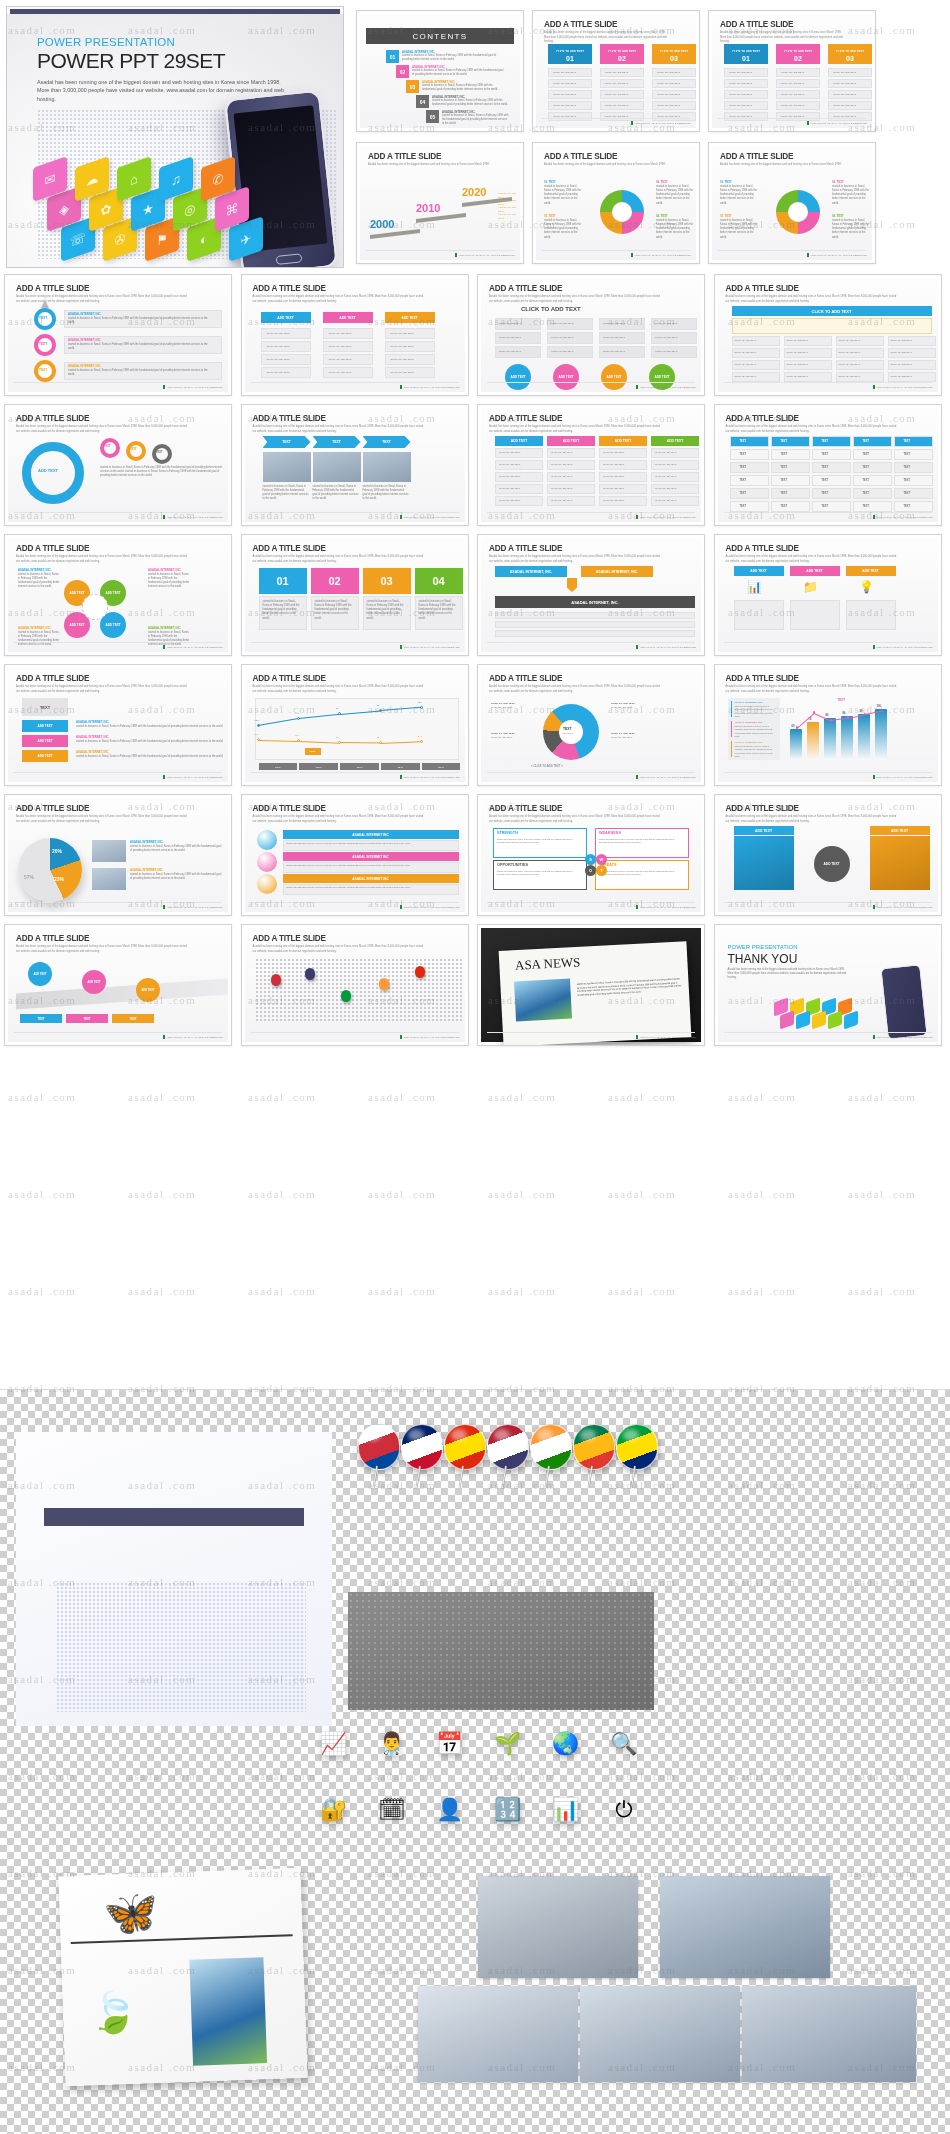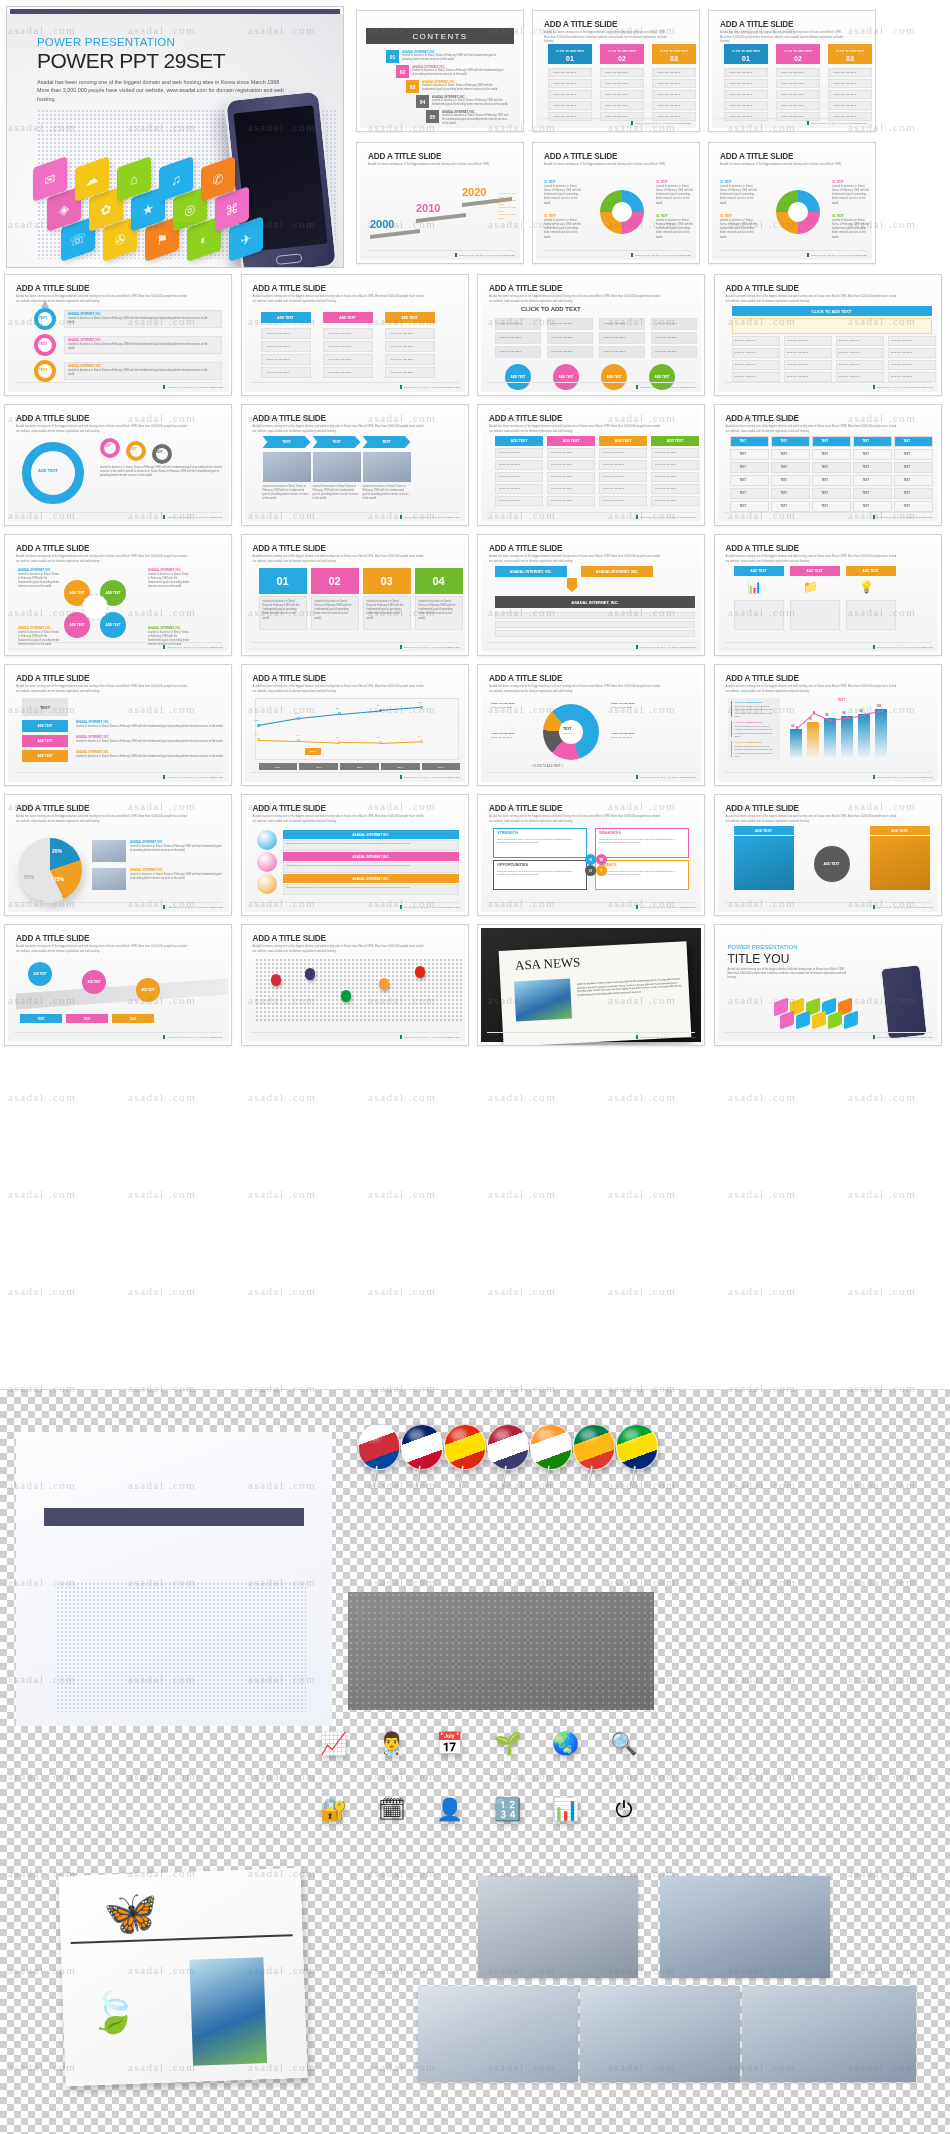--- a/index.html
+++ b/index.html
@@ -914,21 +914,21 @@
           <div style="position: absolute; left: 34px; top: 28px; font-family: &quot;Liberation Serif&quot;, serif; font-size: 13px; color: rgb(26, 26, 26); transform: rotate(-3deg);">ASA NEWS</div>
           <div style="position: absolute; left: 34px; top: 52px; width: 56px; height: 40px; background: linear-gradient(160deg, rgb(159, 215, 239), rgb(42, 108, 168) 60%, rgb(111, 185, 90)); transform: rotate(-3deg);"></div>
           <div class="lbl" style="left: 96px; top: 52px; width: 108px; font-size: 2.2px; color: rgb(68, 68, 68); transform: rotate(-3deg);">started its business in Seoul, Korea in February 1998 with the fundamental goal of providing better internet services to the world. started its business in Seoul, Korea in February 1998 with the fundamental goal of providing better internet services to the world. started its business in Seoul, Korea in February 1998 with the fundamental goal of providing better internet services to the world.</div>
           <div class="s-rule"></div>
           <div class="s-foot"><i></i>COPYRIGHT ASADAL ALL RIGHTS RESERVED</div>
         </div>
       </div>
       <div class="slide" style="left: 713.5px; top: 918px; width: 228px; height: 122px;">
         <div class="s-body">
           <div style="position: absolute; left: 10px; top: 16px; font-size: 6px; color: rgb(39, 168, 224);">POWER PRESENTATION</div>
-          <div style="position: absolute; left: 10px; top: 24px; font-size: 12px; color: rgb(38, 38, 38);">TITLE YOU</div>
+          <div style="position: absolute; left: 10px; top: 24px; font-size: 12px; color: rgb(38, 38, 38);">THANK YOU</div>
           <div class="lbl" style="left: 10px; top: 40px; width: 120px;">Asadal has been running one of the biggest domain and web hosting sites in Korea since March 1998.  More than 3,000,000 people have visited our website, www.asadal.com for domain registration and web hosting.</div>
           <div style="position: absolute; right: 14px; bottom: 4px; width: 40px; height: 72px; background: linear-gradient(115deg, rgb(62, 63, 99), rgb(47, 48, 82)); border-radius: 6px; transform: rotate(-6deg); border: 1px solid rgb(232, 232, 238);"></div>
           <div style="position: absolute; left: 56px; top: 72px; width: 14px; height: 14px; background: rgb(240, 110, 196); border-radius: 2px; transform: skewY(-19deg);"></div>
           <div style="position: absolute; left: 72px; top: 72px; width: 14px; height: 14px; background: rgb(245, 197, 24); border-radius: 2px; transform: skewY(-19deg);"></div>
           <div style="position: absolute; left: 88px; top: 72px; width: 14px; height: 14px; background: rgb(143, 209, 31); border-radius: 2px; transform: skewY(-19deg);"></div>
           <div style="position: absolute; left: 104px; top: 72px; width: 14px; height: 14px; background: rgb(35, 176, 234); border-radius: 2px; transform: skewY(-19deg);"></div>
           <div style="position: absolute; left: 120px; top: 72px; width: 14px; height: 14px; background: rgb(245, 130, 32); border-radius: 2px; transform: skewY(-19deg);"></div>
           <div style="position: absolute; left: 62px; top: 85px; width: 14px; height: 14px; background: rgb(234, 106, 184); border-radius: 2px; transform: skewY(-19deg);"></div>
           <div style="position: absolute; left: 78px; top: 85px; width: 14px; height: 14px; background: rgb(35, 176, 234); border-radius: 2px; transform: skewY(-19deg);"></div>
           <div style="position: absolute; left: 94px; top: 85px; width: 14px; height: 14px; background: rgb(245, 197, 24); border-radius: 2px; transform: skewY(-19deg);"></div>

